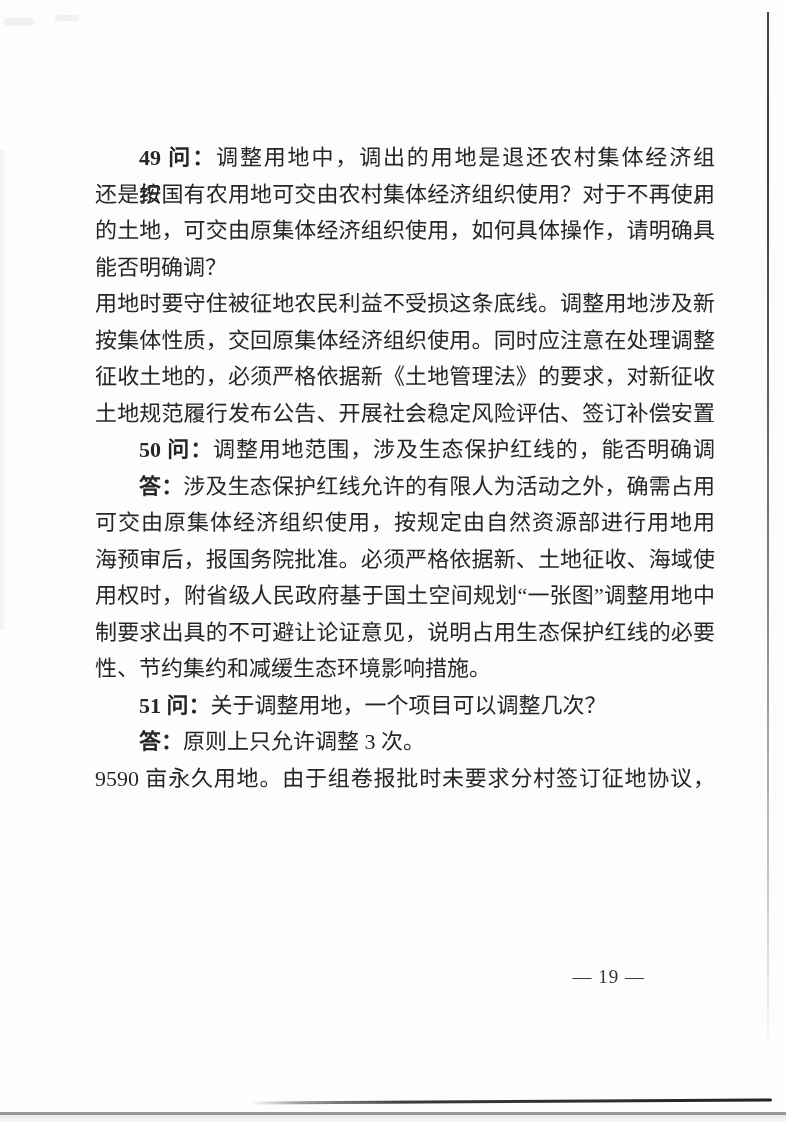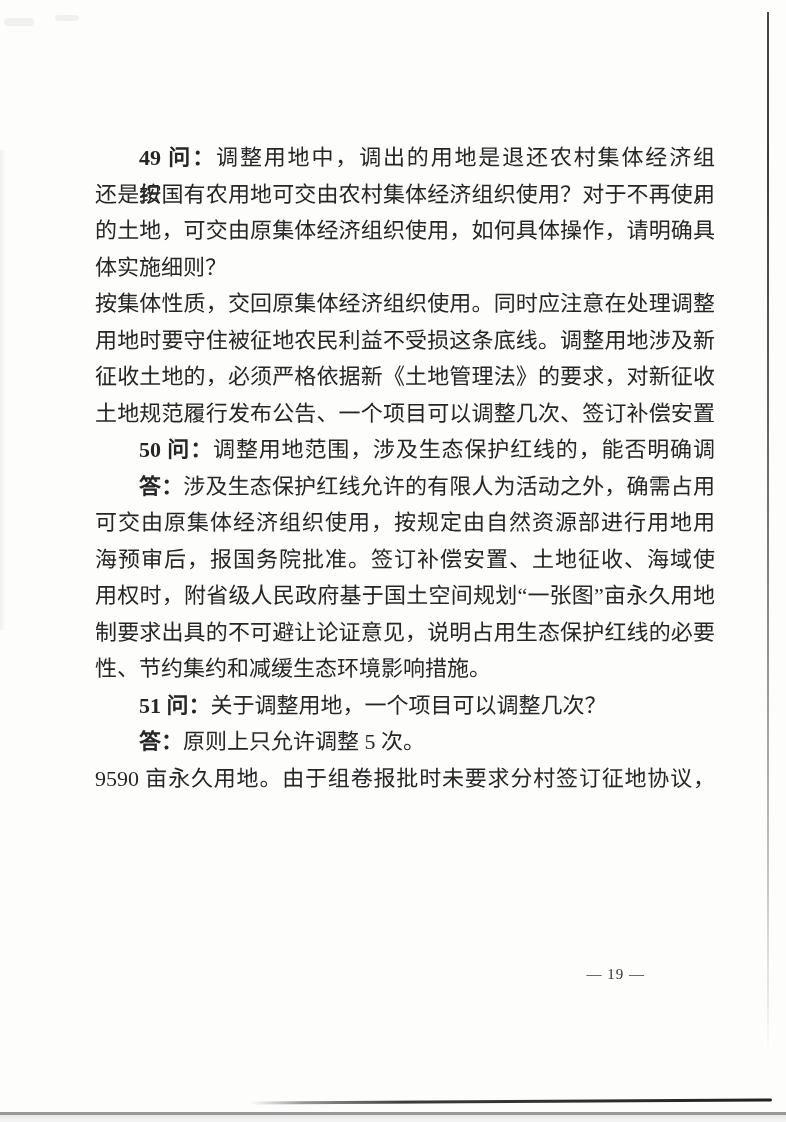--- a/index.html
+++ b/index.html
@@ -38,21 +38,21 @@
     text-align-last: justify;
     text-justify: inter-character;
   }
   .line.indent { padding-left: 44px; }
   .lead { font-weight: 700; }
   
   .page-number {
     position: absolute;
     top: 966px;
     right: 141px;
-    font-size: 15px;
+    font-size: 19px;
     letter-spacing: 1px;
     color: #333333;
   }
   
   .edge-right {
     position: absolute;
     left: 767px;
     top: 12px;
     width: 2px;
     height: 1045px;
@@ -102,34 +102,34 @@
 <div class="page">
 
   <div class="smudge a"></div>
   <div class="smudge b"></div>
   <div class="smudge left-smear"></div>
 
   <div class="text-flow">
       <div class="line indent fill"><span class="lead">49 问：</span><span>调整用地中，调出的用地是退还农村集体经济组织，</span></div>
       <div class="line fill"><span>还是按国有农用地可交由农村集体经济组织使用？对于不再使用</span></div>
       <div class="line fill"><span>的土地，可交由原集体经济组织使用，如何具体操作，请明确具</span></div>
-      <div class="line"><span>体实施细则？</span></div>
+      <div class="line"><span>能否明确调？</span></div>
+      <div class="line fill"><span>用地时要守住被征地农民利益不受损这条底线。调整用地涉及新</span></div>
       <div class="line fill"><span>按集体性质，交回原集体经济组织使用。同时应注意在处理调整</span></div>
-      <div class="line fill"><span>用地时要守住被征地农民利益不受损这条底线。调整用地涉及新</span></div>
       <div class="line fill"><span>征收土地的，必须严格依据新《土地管理法》的要求，对新征收</span></div>
-      <div class="line fill"><span>土地规范履行发布公告、一个项目可以调整几次、签订补偿安置</span></div>
+      <div class="line fill"><span>土地规范履行发布公告、开展社会稳定风险评估、签订补偿安置</span></div>
       <div class="line indent fill"><span class="lead">50 问：</span><span>调整用地范围，涉及生态保护红线的，能否明确调</span></div>
       <div class="line indent fill"><span class="lead">答：</span><span>涉及生态保护红线允许的有限人为活动之外，确需占用</span></div>
       <div class="line fill"><span>可交由原集体经济组织使用，按规定由自然资源部进行用地用</span></div>
-      <div class="line fill"><span>海预审后，报国务院批准。签订补偿安置、土地征收、海域使</span></div>
-      <div class="line fill"><span>用权时，附省级人民政府基于国土空间规划“一张图”亩永久用地</span></div>
+      <div class="line fill"><span>海预审后，报国务院批准。必须严格依据新、土地征收、海域使</span></div>
+      <div class="line fill"><span>用权时，附省级人民政府基于国土空间规划“一张图”调整用地中</span></div>
       <div class="line fill"><span>制要求出具的不可避让论证意见，说明占用生态保护红线的必要</span></div>
       <div class="line"><span>性、节约集约和减缓生态环境影响措施。</span></div>
       <div class="line indent"><span class="lead">51 问：</span><span>关于调整用地，一个项目可以调整几次？</span></div>
-      <div class="line indent"><span class="lead">答：</span><span>原则上只允许调整 5 次。</span></div>
+      <div class="line indent"><span class="lead">答：</span><span>原则上只允许调整 3 次。</span></div>
       <div class="line fill"><span>9590 亩永久用地。由于组卷报批时未要求分村签订征地协议，</span></div>
     </div>
 
   <div class="page-number">— 19 —</div>
 
   <div class="edge-right"></div>
   <div class="edge-bottom"></div>
   <div class="scanner-edge"></div>
   <div class="scanner-shadow"></div>
 

